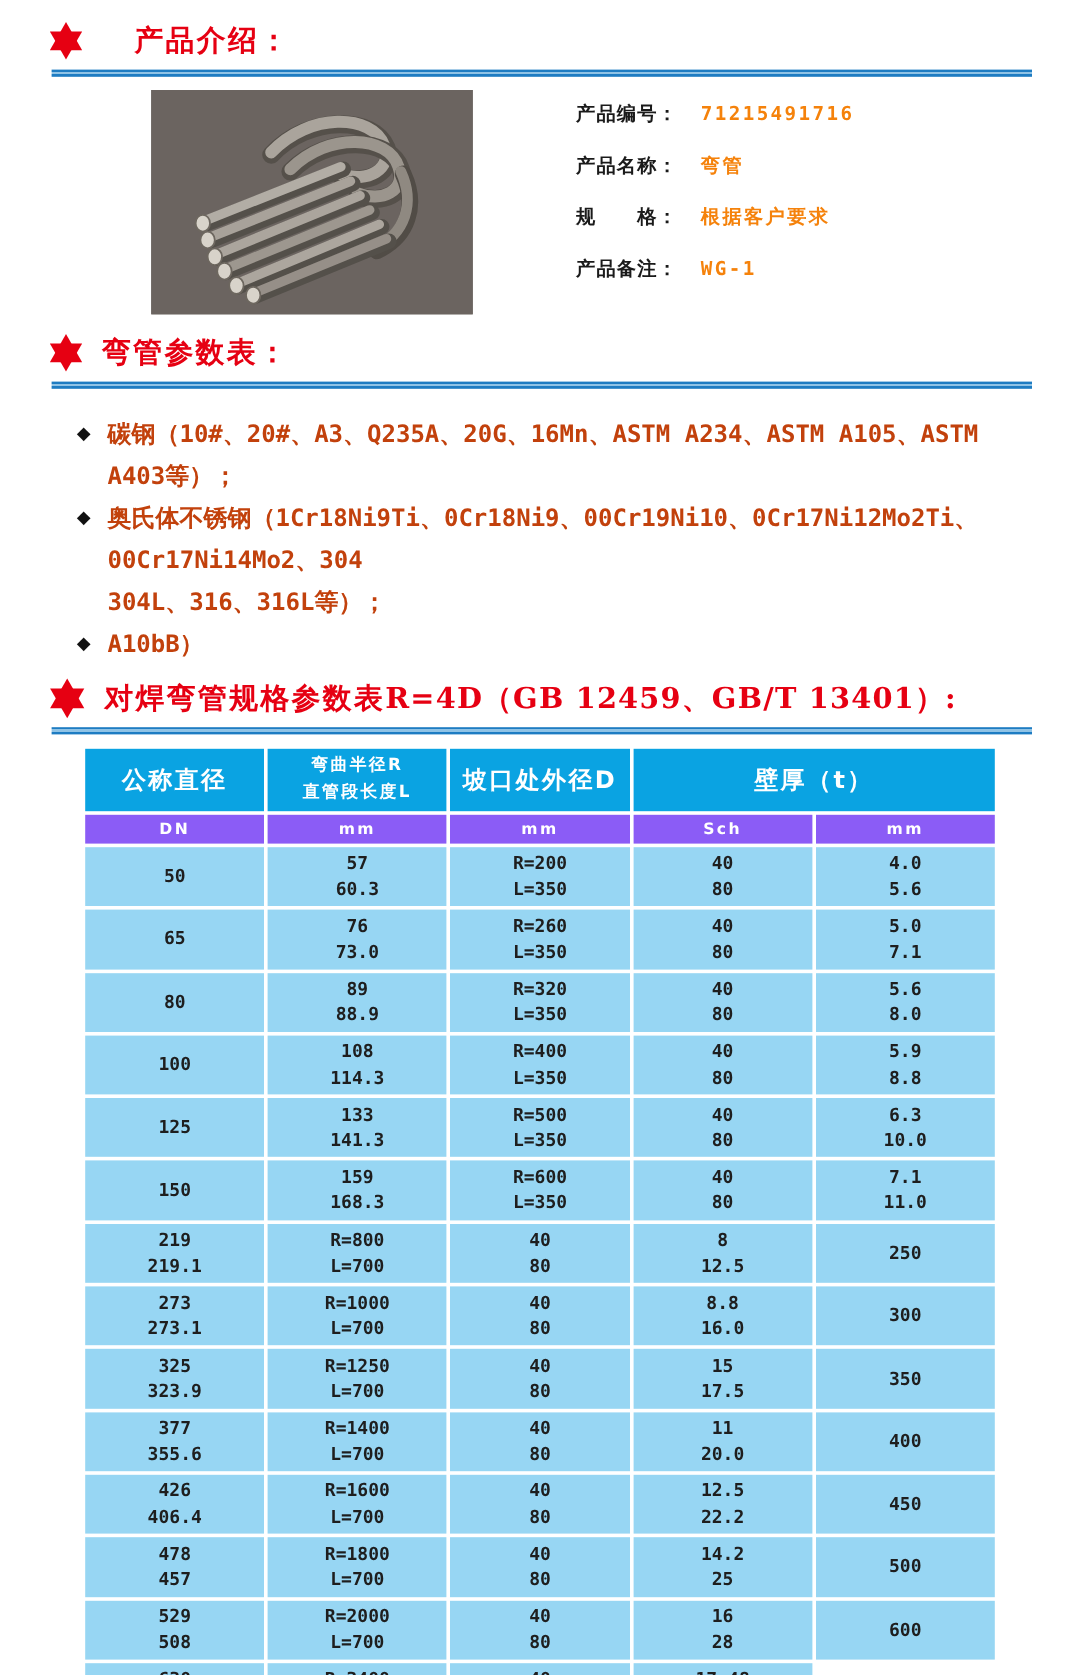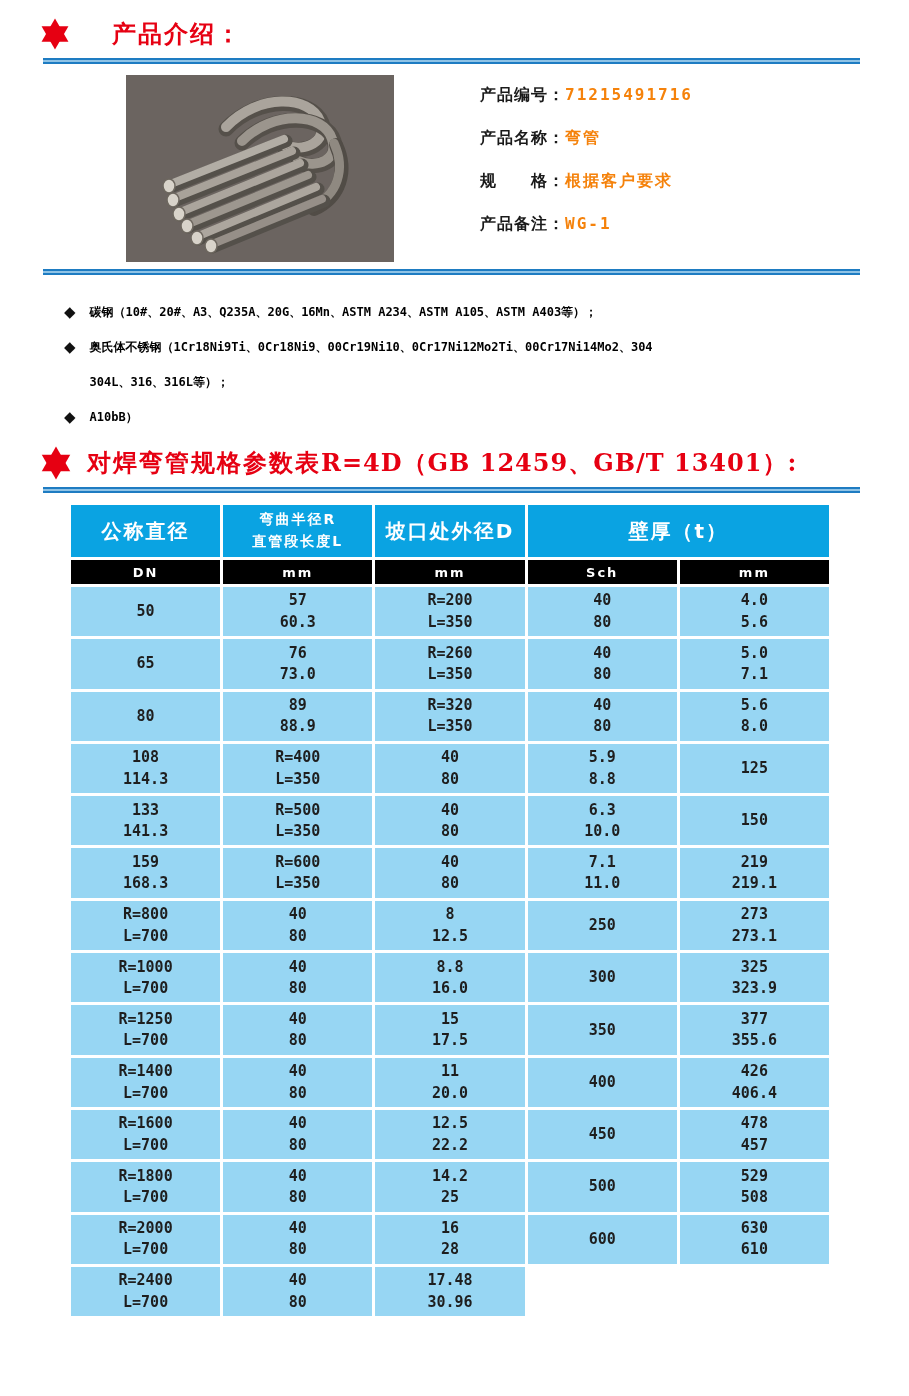--- a/index.html
+++ b/index.html
@@ -21,39 +21,39 @@
   }
   .rule.r1 { margin-top:7px; }
   
   .product { display:flex; margin:11px 0 0 126px; }
   .product-image {
     width:268px; height:187px; background:#6b6460; flex:0 0 auto;
   }
   .product-info { margin-left:86px; padding-top:10px; }
   .info-row { display:flex; align-items:flex-start; margin-bottom:27px; height:16px; }
   .info-label { font-size:16px; font-weight:bold; color:#1a1a1a; letter-spacing:1px; white-space:pre; }
-  .info-value { font-size:16px; font-weight:bold; color:#f5820b; letter-spacing:2px; margin-left:0;
+  .info-value { font-size:16px; font-weight:bold; color:#f5820b; letter-spacing:2px; margin-left:19px;
                 font-family:"DejaVu Sans Mono","DejaVu Sans",monospace; }
   
   .materials { margin:20px 0 0 64px; width:800px; }
   .material-item { display:flex; gap:14px; }
   .bullet { font-size:15px; color:#111; line-height:35px; flex:0 0 auto; }
-  .material-lines { font-size:12px; font-weight:bold; color:#000000; line-height:35px;
+  .material-lines { font-size:20px; font-weight:bold; color:#c2410c; line-height:35px;
                     font-family:"DejaVu Sans Mono","DejaVu Sans",monospace; }
   
   .spec-table {
     margin:12px 0 0 71px; width:758px;
     display:grid; grid-template-columns:repeat(5,1fr);
     grid-template-rows:52px 24px; grid-auto-rows:49.3px; gap:3px;
   }
   .th, .tu, .tc { display:flex; align-items:center; justify-content:center; }
   .th { background:#0aa3e2; color:#fff; font-size:20px; font-weight:bold; letter-spacing:2px;
         flex-direction:column; line-height:1.55; }
   .th.span2 { grid-column:span 2; }
-  .tu { background:#000000; color:#fff; font-size:13px; font-weight:bold; letter-spacing:2px; }
+  .tu { background:#8b5cf6; color:#fff; font-size:13px; font-weight:bold; letter-spacing:2px; }
   .tc { background:#97d6f3; color:#1e1e1e; font-size:15px; font-weight:bold;
         font-family:"DejaVu Sans Mono","DejaVu Sans",monospace;
         flex-direction:column; justify-content:space-evenly; }
   .tc .ln { line-height:1; }
 </style>
 </head>
 <body>
 
 <div class="page">
 
@@ -116,20 +116,27 @@
           <span class="info-label">规　　格：</span>
           <span class="info-value">根据客户要求</span>
         </div>
         <div class="info-row">
           <span class="info-label">产品备注：</span>
           <span class="info-value">WG-1</span>
         </div>
       </div>
   </div>
 
+  <div class="sec-header" style="margin-top:15px;">
+    <svg class="star" viewBox="0 0 24 24">
+      <polygon points="12,1 21.5,17.5 2.5,17.5"></polygon>
+      <polygon points="12,23 2.5,6.5 21.5,6.5"></polygon>
+    </svg>
+    <span class="sec-title">弯管参数表：</span>
+  </div>
   <div class="rule" style="margin-top:7px;"></div>
 
   <div class="materials">
       <div class="material-item">
         <span class="bullet">◆</span>
         <div class="material-lines">
           <div>碳钢（10#、20#、A3、Q235A、20G、16Mn、ASTM A234、ASTM A105、ASTM A403等）；</div>
         </div>
       </div>
       <div class="material-item">
@@ -226,20 +233,23 @@
       </div>
       <div class="tc">
         <div class="ln">40</div>
         <div class="ln">80</div>
       </div>
       <div class="tc">
         <div class="ln">5.6</div>
         <div class="ln">8.0</div>
       </div>
       <div class="tc">
+        <div class="ln">100</div>
+      </div>
+      <div class="tc">
         <div class="ln">108</div>
         <div class="ln">114.3</div>
       </div>
       <div class="tc">
         <div class="ln">R=400</div>
         <div class="ln">L=350</div>
       </div>
       <div class="tc">
         <div class="ln">40</div>
         <div class="ln">80</div>

